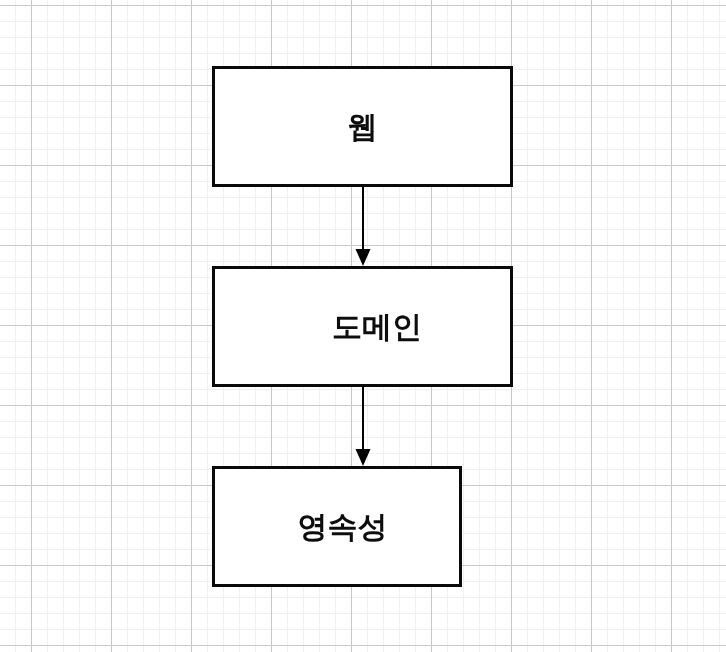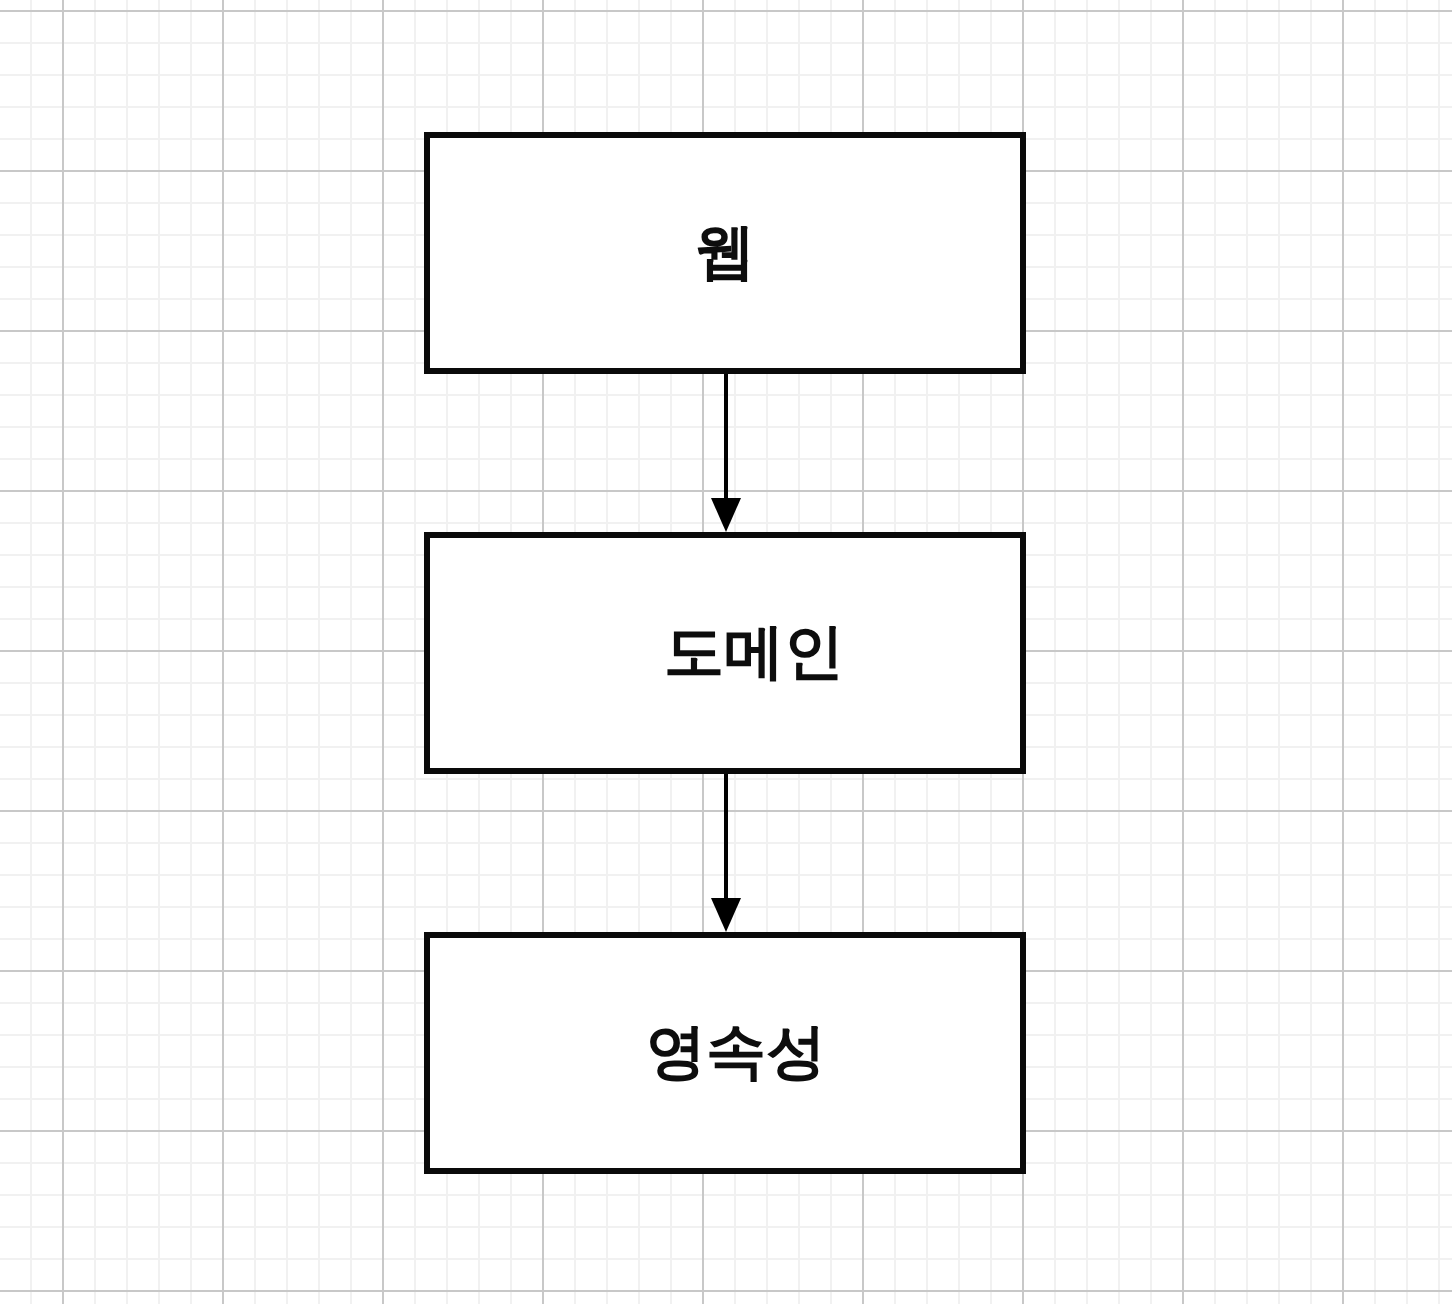--- a/index.html
+++ b/index.html
@@ -84,17 +84,17 @@
     <span class="node-label">도메인</span>
   </div>
 
   <div class="edge" style="left:355px; top:387px; width:16px; height:79px;">
     <svg width="16" height="79" viewBox="0 0 16 79">
       <line x1="8" y1="0" x2="8" y2="64" stroke="#000000" stroke-width="2"></line>
       <polygon points="0.5,62 15.5,62 8,79" fill="#000000"></polygon>
     </svg>
   </div>
 
-  <div class="node" style="left:212px; top:466px; width:301px; height:121px;padding-left:11px;">
+  <div class="node" style="left:212px; top:466px; width:250px; height:121px;padding-left:11px;">
     <span class="node-label">영속성</span>
   </div>
 
 </div>
 
 </body></html>

